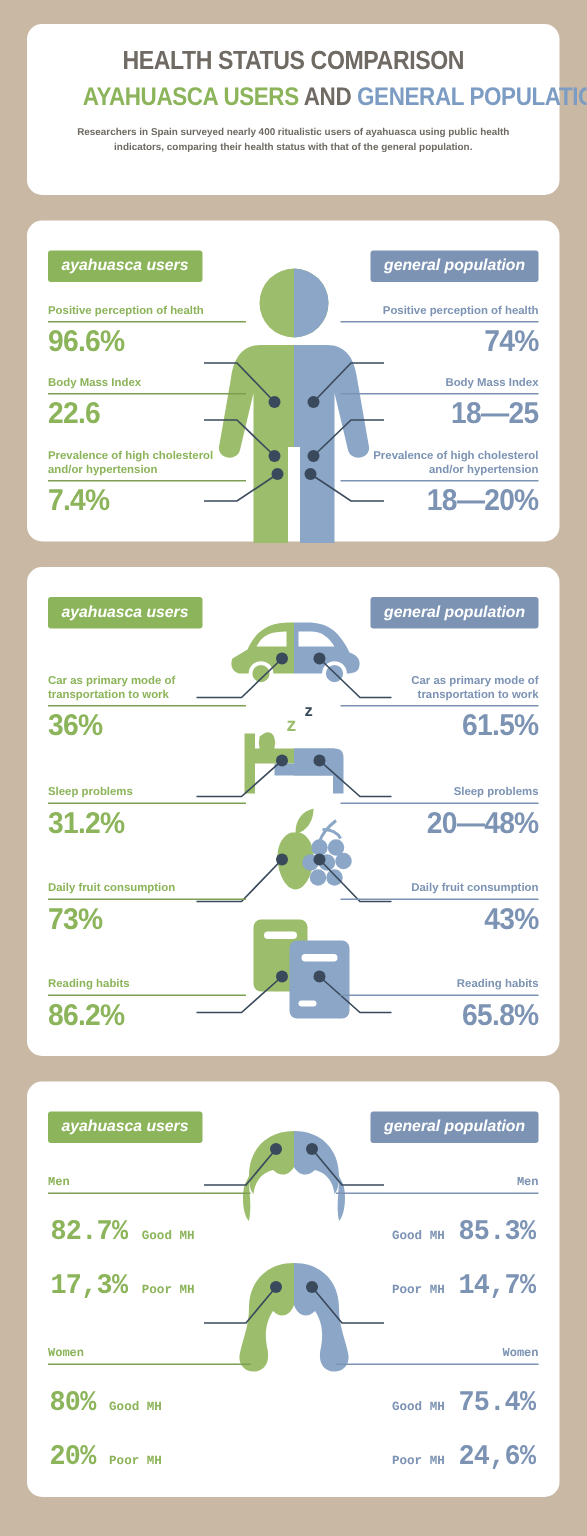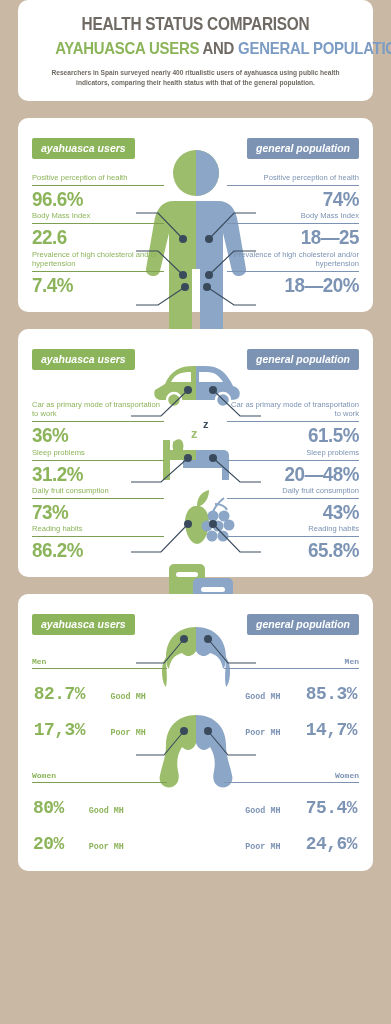--- a/index.html
+++ b/index.html
@@ -16,21 +16,21 @@
 
   
   .card {
     background: #ffffff;
     border-radius: 10px;
     margin: 0 18px;
     position: relative;
   }
 
   
-  .titlecard { padding: 14px 18px 14px; text-align: center; }
+  .titlecard { margin-top: 16px; padding: 14px 18px 27px; text-align: center; }
   .t-line1 {
     font-weight: bold;
     font-size: 17.5px;
     letter-spacing: -0.3px;
     color: #6f6a63;
     font-stretch: condensed;
     transform: scaleX(0.88);
     white-space: nowrap;
   }
   .t-line2 {
@@ -122,21 +122,21 @@
     left: 50%;
     transform: translateX(-50%);
     top: 0;
     width: 120px;
     z-index: 0;
     pointer-events: none;
   }
   .metric { position: relative; z-index: 1; }
   .m-label {
     font-size: 7.6px;
-    font-weight: normal;
+    font-weight: bold;
     line-height: 1.28;
     padding-bottom: 2px;
   }
   .m-rule { height: 1px; width: 100%; }
   .m-value {
     font-size: 20px;
     font-weight: bold;
     letter-spacing: -0.5px;
     line-height: 1.18;
     margin-top: 2px;
@@ -146,35 +146,35 @@
   }
   .col.right .m-value { transform-origin: right center; }
   .green .m-label { color: #8cb45a; }
   .green .m-rule  { background: #7d9f52; }
   .green .m-value { color: #8cb45a; }
   .blue .m-label  { color: #7c93b4; }
   .blue .m-rule   { background: #7c93b4; }
   .blue .m-value  { color: #7c93b4; }
 
   
-  .gh .metric + .metric { margin-top: 0; }
-  .ls .metric + .metric { }
+  .gh .metric + .metric { margin-top: 10px; }
+  .ls .metric + .metric { margin-top: 26px; }
 
   
   .mh-block { position: relative; padding: 0 14px; }
   .mh-row { display: flex; position: relative; z-index: 1; font-family: Liberation Mono, monospace; }
   .mh-col { width: 135px; }
   .mh-col.right { margin-left: auto; text-align: right; }
   .mh-head {
     font-size: 8px;
     font-weight: bold;
     padding-bottom: 2px;
   }
   .mh-rule { height: 1px; width: 100%; }
-  .mh-pair { display: flex; align-items: baseline; gap: 24px; margin-top: 3px; text-align: right; }
+  .mh-pair { display: flex; align-items: baseline; gap: 8px; margin-top: 3px; text-align: right; }
   .mh-col.right .mh-pair { justify-content: flex-end; }
   .mh-num {
     font-size: 19px;
     font-weight: bold;
     letter-spacing: -0.5px;
     transform: scaleX(0.94);
     white-space: nowrap;
   }
   .mh-tag { font-size: 8.4px; font-weight: bold; margin-top: 20px; }
   .green .mh-head, .green .mh-num, .green .mh-tag { color: #8cb45a; }

